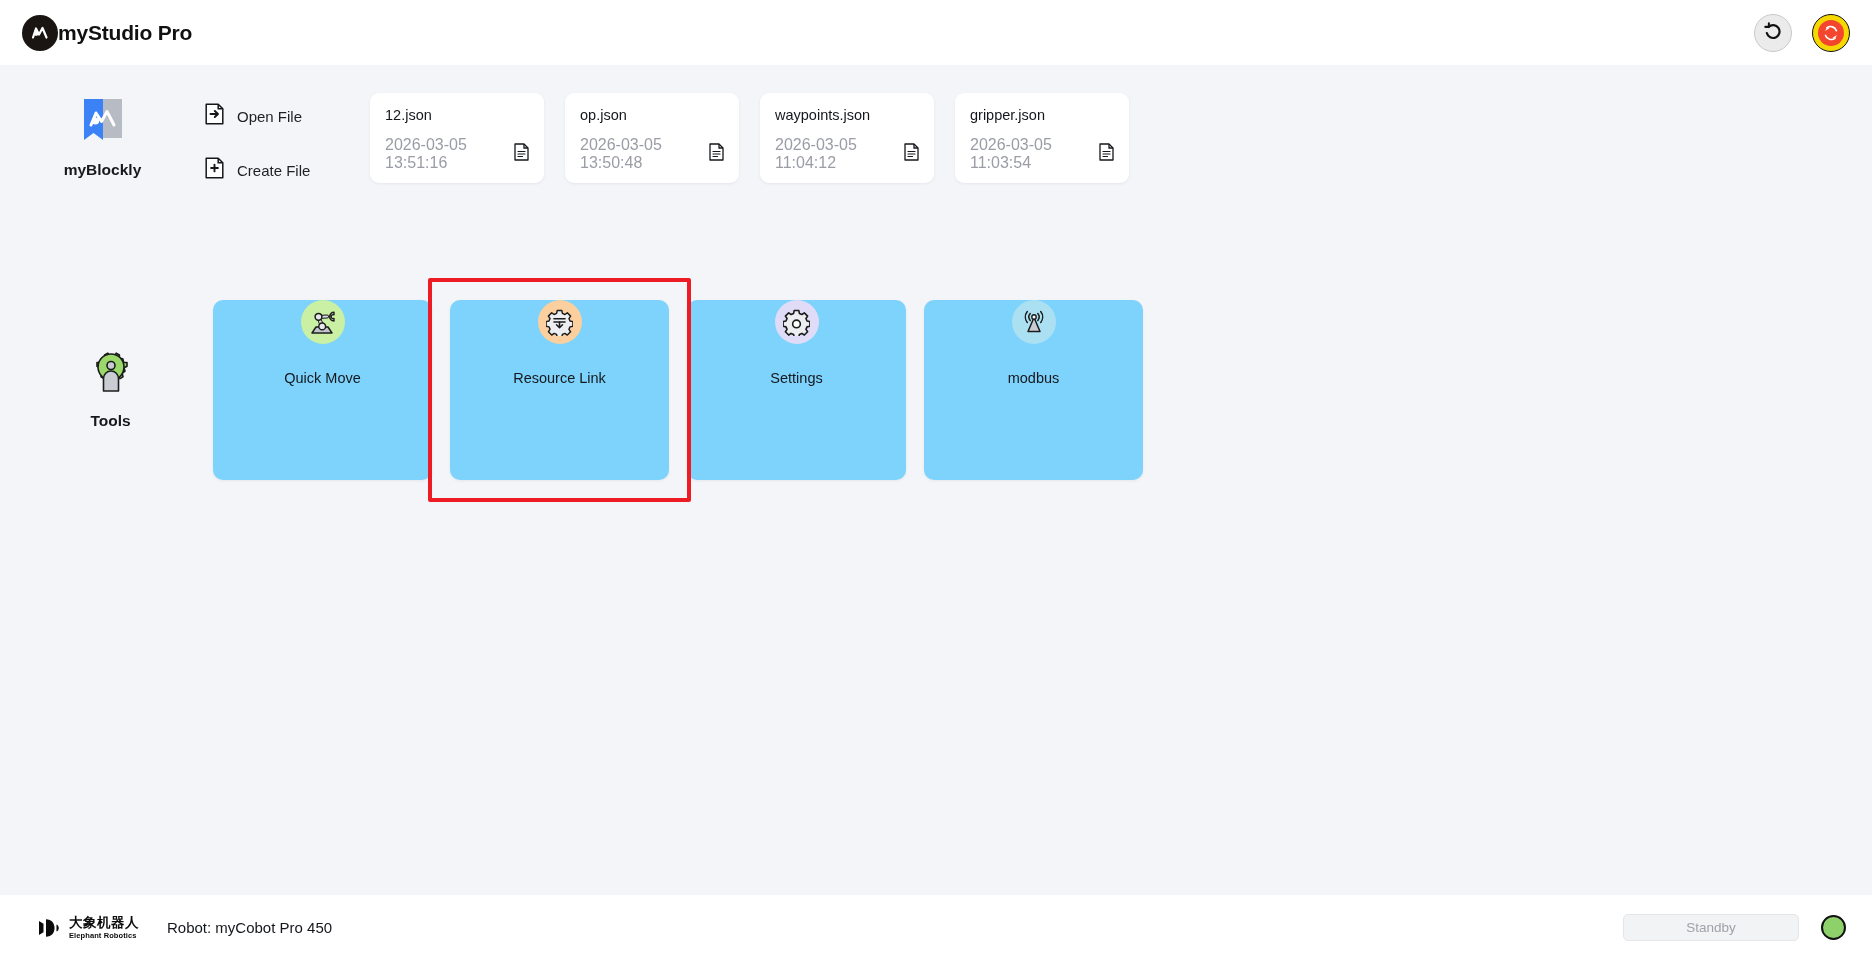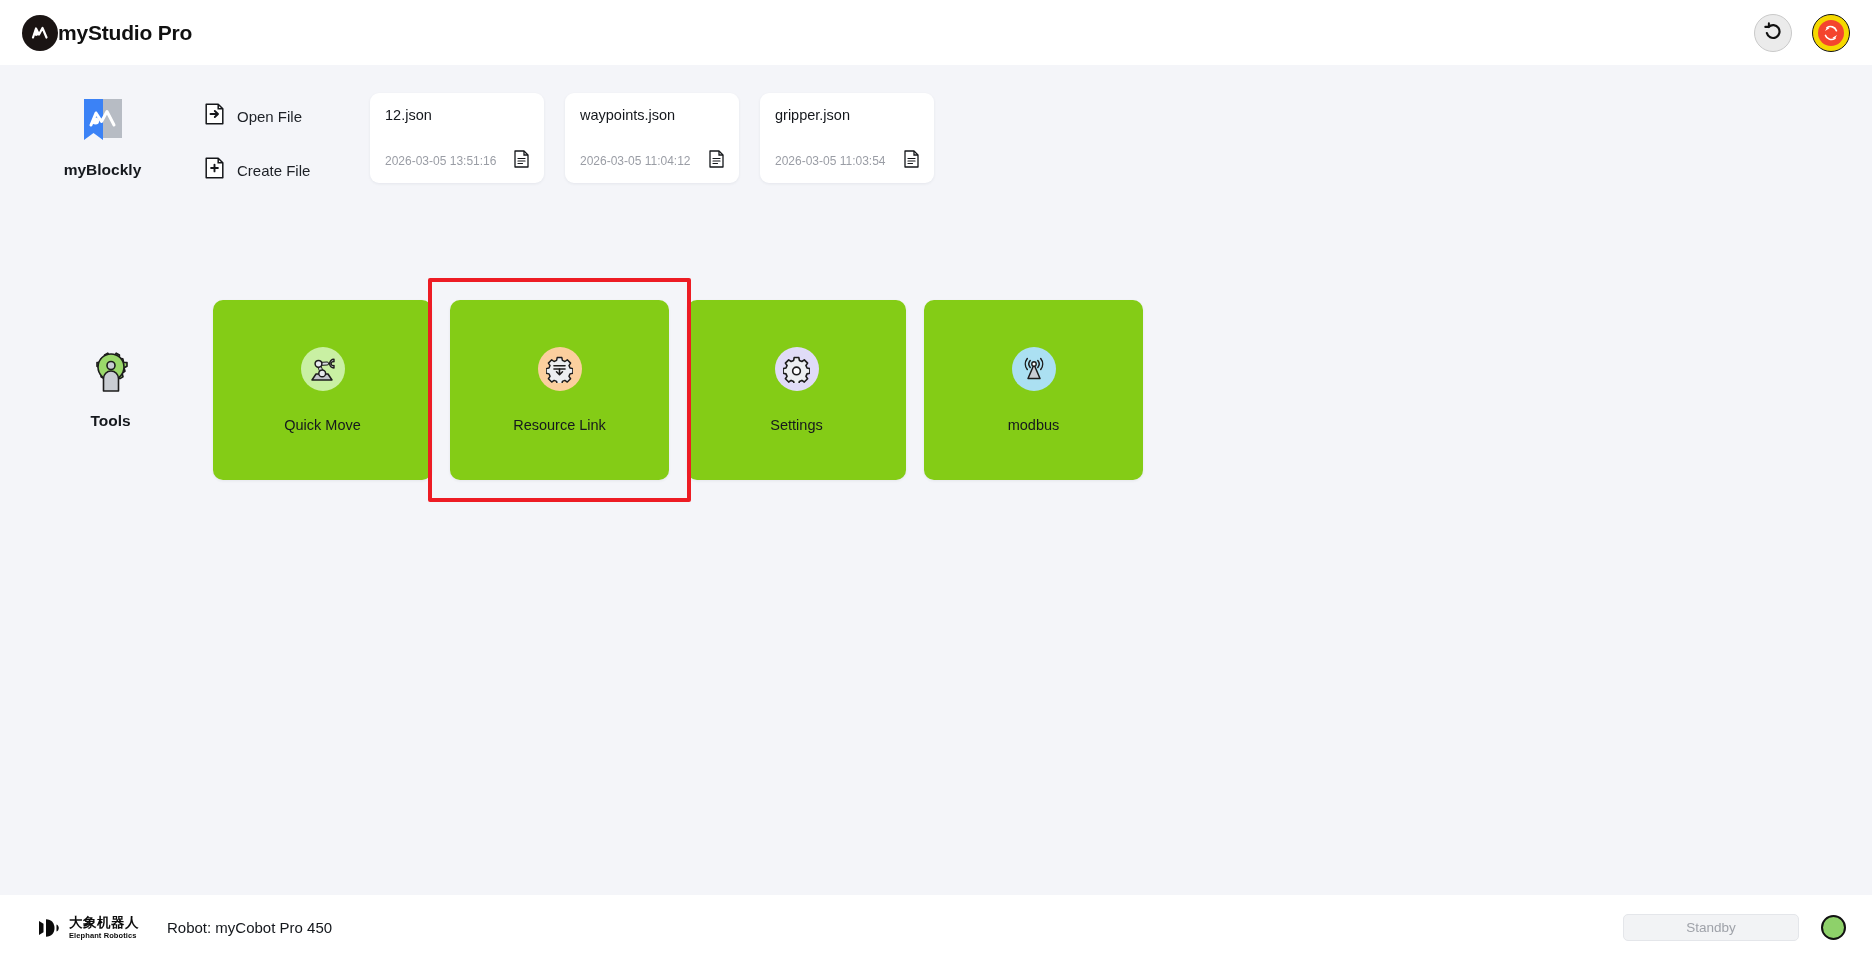--- a/index.html
+++ b/index.html
@@ -166,21 +166,21 @@
     white-space: nowrap;
     overflow: hidden;
     text-overflow: ellipsis;
   }
   .file-meta-row {
     display: flex;
     align-items: center;
     justify-content: space-between;
   }
   .file-date {
-    font-size: 12px;
+    font-size: 16px;
     color: #9a9da5;
   }
 
   
   #tools-section {
     position: absolute;
     left: 0;
     top: 235px;
     width: 100%;
     padding-left: 8px;
@@ -201,27 +201,27 @@
   }
 
   #tool-cards {
     display: flex;
     gap: 18px;
     position: relative;
   }
   .tool-card {
     width: 219px;
     height: 180px;
-    background: #84cc16;
+    background: #7dd3fc;
     border-radius: 10px;
     box-shadow: 0 1px 3px rgba(30,40,70,0.07);
     display: flex;
     flex-direction: column;
     align-items: center;
-    justify-content: center;
+    justify-content: flex-start;
     cursor: pointer;
   }
   .tool-icon-wrap {
     width: 44px;
     height: 44px;
     border-radius: 50%;
     display: flex;
     align-items: center;
     justify-content: center;
     margin-bottom: 26px;
@@ -402,20 +402,33 @@
             <span>
               <svg width="15" height="18" viewBox="0 0 15 18">
                 <path d="M1 1 L10 1 L14 5 L14 17 L1 17 Z" fill="#ffffff" stroke="#15171b" stroke-width="1.3" stroke-linejoin="round"></path>
                 <path d="M10 1 L10 5 L14 5" fill="none" stroke="#15171b" stroke-width="1.3"></path>
                 <path d="M4 8.5 L11 8.5 M4 11 L11 11 M4 13.5 L8.5 13.5" stroke="#15171b" stroke-width="1.2" stroke-linecap="round"></path>
               </svg>
             </span>
           </div>
         </div>
 
+        <div class="file-card">
+          <div class="file-name">op.json</div>
+          <div class="file-meta-row">
+            <span class="file-date">2026-03-05 13:50:48</span>
+            <span>
+              <svg width="15" height="18" viewBox="0 0 15 18">
+                <path d="M1 1 L10 1 L14 5 L14 17 L1 17 Z" fill="#ffffff" stroke="#15171b" stroke-width="1.3" stroke-linejoin="round"></path>
+                <path d="M10 1 L10 5 L14 5" fill="none" stroke="#15171b" stroke-width="1.3"></path>
+                <path d="M4 8.5 L11 8.5 M4 11 L11 11 M4 13.5 L8.5 13.5" stroke="#15171b" stroke-width="1.2" stroke-linecap="round"></path>
+              </svg>
+            </span>
+          </div>
+        </div>
 
         <div class="file-card">
           <div class="file-name">waypoints.json</div>
           <div class="file-meta-row">
             <span class="file-date">2026-03-05 11:04:12</span>
             <span>
               <svg width="15" height="18" viewBox="0 0 15 18">
                 <path d="M1 1 L10 1 L14 5 L14 17 L1 17 Z" fill="#ffffff" stroke="#15171b" stroke-width="1.3" stroke-linejoin="round"></path>
                 <path d="M10 1 L10 5 L14 5" fill="none" stroke="#15171b" stroke-width="1.3"></path>
                 <path d="M4 8.5 L11 8.5 M4 11 L11 11 M4 13.5 L8.5 13.5" stroke="#15171b" stroke-width="1.2" stroke-linecap="round"></path>

